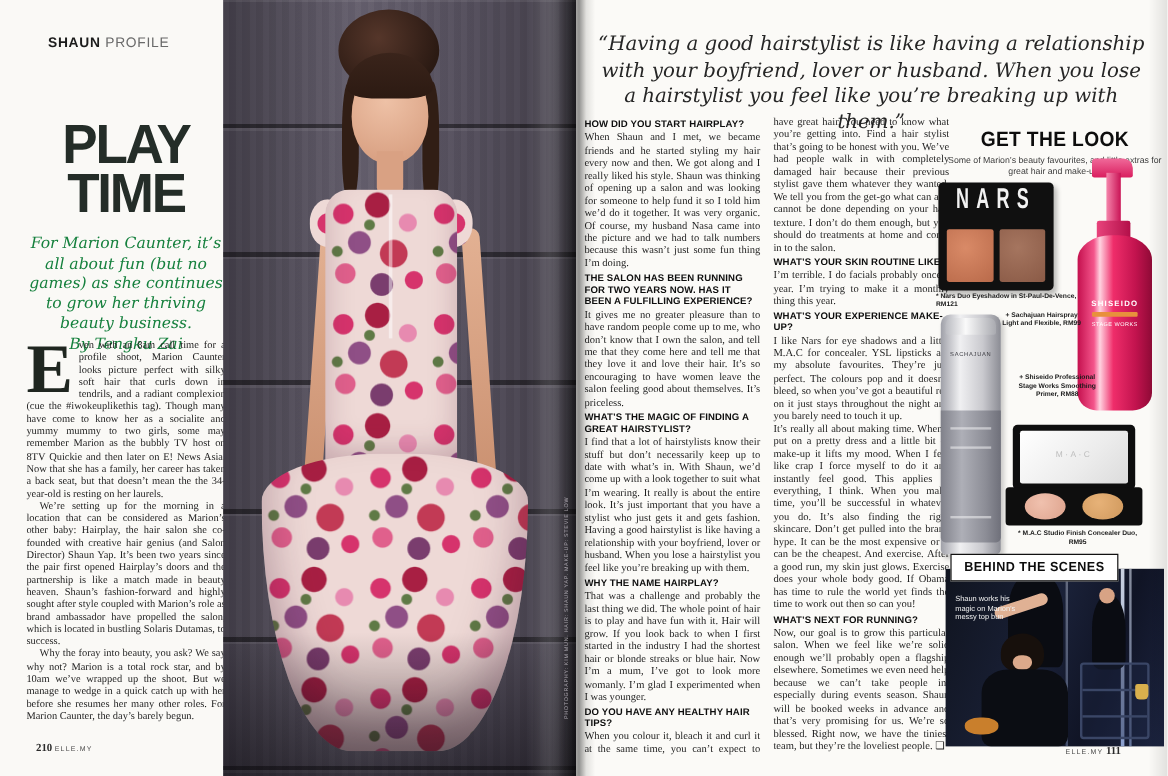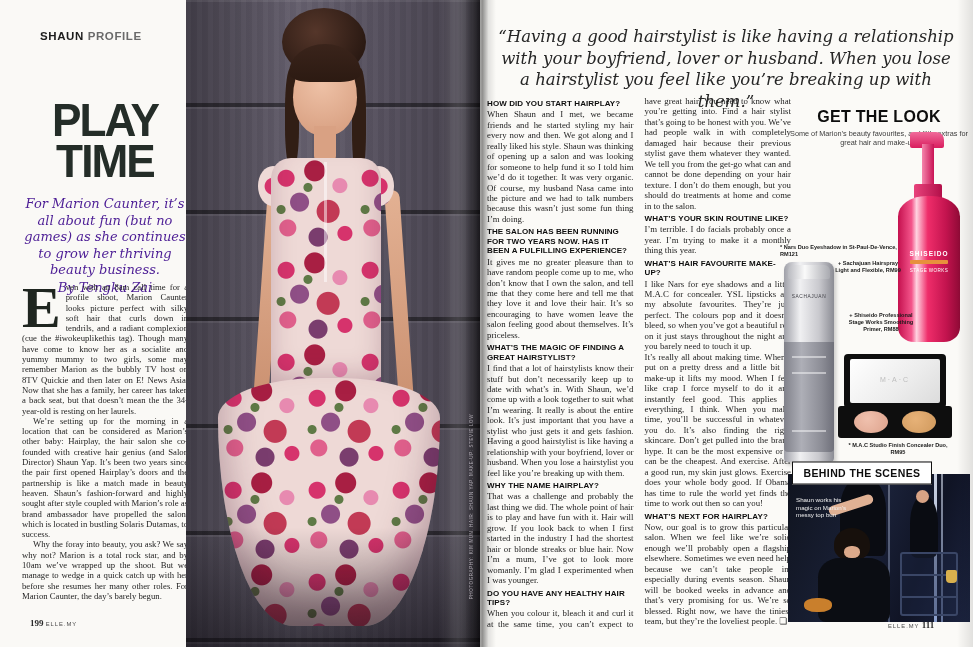--- a/index.html
+++ b/index.html
@@ -2,23 +2,23 @@
 <html><head>
 <meta charset="utf-8">
 <style>
   * { margin:0; padding:0; box-sizing:border-box; }
   html,body { width:973px; height:647px; background:#ffffff; overflow:hidden; }
   #spread { position:relative; width:973px; height:647px; background:#f8f7f4; font-family:"Liberation Serif", serif; }
 
   
   #left-page { position:absolute; left:0; top:0; width:480px; height:647px; background:#faf9f6; }
   .section-header { position:absolute; left:40px; top:30px; font-family:"Liberation Sans", sans-serif; font-size:11.5px; font-weight:bold; letter-spacing:0.6px; color:#1c1c1c; }
-  .section-header .light { font-weight:bold; color:#6a6a6a; }
+  .section-header .light { font-weight:normal; color:#6a6a6a; }
   .main-title { position:absolute; left:20px; top:100px; width:170px; text-align:center; font-family:"Liberation Sans", sans-serif; font-weight:bold; font-size:46px; line-height:41px; letter-spacing:-2px; color:#242d28; transform:scaleX(.96); }
-  .intro { position:absolute; left:18px; top:196px; width:174px; text-align:center; font-family:"DejaVu Serif", serif; font-style:italic; font-size:13px; line-height:16.5px; color:#4c1d95; }
+  .intro { position:absolute; left:18px; top:196px; width:174px; text-align:center; font-family:"DejaVu Serif", serif; font-style:italic; font-size:13px; line-height:16.5px; color:#15803d; }
   .byline { margin-top:1px; }
   .body-col { position:absolute; left:22px; top:282px; width:166px; height:330px; overflow:hidden; font-size:8.7px; line-height:10.3px; text-align:justify; color:#1e1e1e; }
   .dropcap { float:left; font-family:"Liberation Serif", serif; font-weight:bold; font-size:58px; line-height:46px; padding:3px 5px 0 0; color:#1f2620; }
   .body-col p + p { text-indent:11px; }
   .footer { position:absolute; font-size:8.5px; color:#2a2a2a; }
   .footer .pagenum { font-family:"Liberation Serif", serif; font-weight:bold; font-size:9px; }
   .footer .brand { font-family:"Liberation Sans", sans-serif; font-size:5.8px; letter-spacing:1px; color:#4a4a4a; }
   #footer-left { left:30px; top:618px; }
 
   
@@ -148,21 +148,21 @@
     <div class="intro">
       <div>For Marion Caunter, it’s all about fun (but no games) as she continues to grow her thriving beauty business.</div>
       <div class="byline">By Tengku Zai</div>
     </div>
     <div class="body-col">
       <p><span class="dropcap">E</span><span>ven with an 8am call time for a profile shoot, Marion Caunter looks picture perfect with silky soft hair that curls down in tendrils, and a radiant complexion (cue the #iwokeuplikethis tag). Though many have come to know her as a socialite and yummy mummy to two girls, some may remember Marion as the bubbly TV host on 8TV Quickie and then later on E! News Asia. Now that she has a family, her career has taken a back seat, but that doesn’t mean the the 34-year-old is resting on her laurels.</span></p>
       <p>We’re setting up for the morning in a location that can be considered as Marion’s other baby: Hairplay, the hair salon she co-founded with creative hair genius (and Salon Director) Shaun Yap. It’s been two years since the pair first opened Hairplay’s doors and the partnership is like a match made in beauty heaven. Shaun’s fashion-forward and highly sought after style coupled with Marion’s role as brand ambassador have propelled the salon, which is located in bustling Solaris Dutamas, to success.</p>
       <p>Why the foray into beauty, you ask? We say why not? Marion is a total rock star, and by 10am we’ve wrapped up the shoot. But we manage to wedge in a quick catch up with her before she resumes her many other roles. For Marion Caunter, the day’s barely begun.</p>
     </div>
     <div class="footer" id="footer-left">
-      <span class="pagenum">199</span>
+      <span class="pagenum">210</span>
       <span class="brand">ELLE.MY</span>
     </div>
   </div>
 
   <div id="model-photo">
     <div class="bun"></div>
     <div class="hair-side-l"></div>
     <div class="hair-side-r"></div>
     <div class="head"></div>
     <div class="bangs"></div>
@@ -203,37 +203,44 @@
       </div>
       <div class="qa">
         <div class="q">DO YOU HAVE ANY HEALTHY HAIR TIPS?</div>
         <div class="a">When you colour it, bleach it and curl it at the same time, you can’t expect to have great hair. You need to know what you’re getting into. Find a hair stylist that’s going to be honest with you. We’ve had people walk in with completely damaged hair because their previous stylist gave them whatever they wanted. We tell you from the get-go what can and cannot be done depending on your hair texture. I don’t do them enough, but you should do treatments at home and come in to the salon.</div>
       </div>
       <div class="qa">
         <div class="q">WHAT’S YOUR SKIN ROUTINE LIKE?</div>
         <div class="a">I’m terrible. I do facials probably once a year. I’m trying to make it a monthly thing this year.</div>
       </div>
       <div class="qa">
-        <div class="q">WHAT’S HAIR FAVOURITE MAKE-UP?</div>
+        <div class="q">WHAT’S YOUR EXPERIENCE MAKE-UP?</div>
         <div class="a">I like Nars for eye shadows and a little M.A.C for concealer. YSL lipsticks are my absolute favourites. They’re just perfect. The colours pop and it doesn’t bleed, so when you’ve got a beautiful red on it just stays throughout the night and you barely need to touch it up.</div>
       </div>
       <div class="qa">
         <div class="a">It’s really all about making time. When I put on a pretty dress and a little bit of make-up it lifts my mood. When I feel like crap I force myself to do it and instantly feel good. This applies to everything, I think. When you make time, you’ll be successful in whatever you do. It’s also finding the right skincare. Don’t get pulled into the brand hype. It can be the most expensive or it can be the cheapest. And exercise. After a good run, my skin just glows. Exercise does your whole body good. If Obama has time to rule the world yet finds the time to work out then so can you!</div>
       </div>
       <div class="qa">
-        <div class="q">WHAT’S NEXT FOR HAIRPLAY?</div>
+        <div class="q">WHAT’S NEXT FOR RUNNING?</div>
         <div class="a">Now, our goal is to grow this particular salon. When we feel like we’re solid enough we’ll probably open a flagship elsewhere. Sometimes we even need help because we can’t take people in; especially during events season. Shaun will be booked weeks in advance and that’s very promising for us. We’re so blessed. Right now, we have the tiniest team, but they’re the loveliest people. ❏</div>
       </div>
 
     </div>
 
     <div id="gtl">
       <div class="gtl-title">GET THE LOOK</div>
       <div class="gtl-sub">Some of Marion’s beauty favourites, and little extras for great hair and make-up.</div>
 
+      <div class="nars">
+        <div class="logo">NARS</div>
+        <div class="pans">
+          <div class="pan1"></div>
+          <div class="pan2"></div>
+        </div>
+      </div>
       <div class="prod-caption cap-nars">* Nars Duo Eyeshadow in St-Paul-De-Vence, RM121</div>
 
       <div class="shiseido">
         <div class="pump-head"></div>
         <div class="pump-neck"></div>
         <div class="collar"></div>
         <div class="bottle-body"></div>
         <div class="lbl lbl1">SHISEIDO</div>
         <div class="lbl-bar"></div>
         <div class="lbl lbl2">STAGE WORKS</div>

